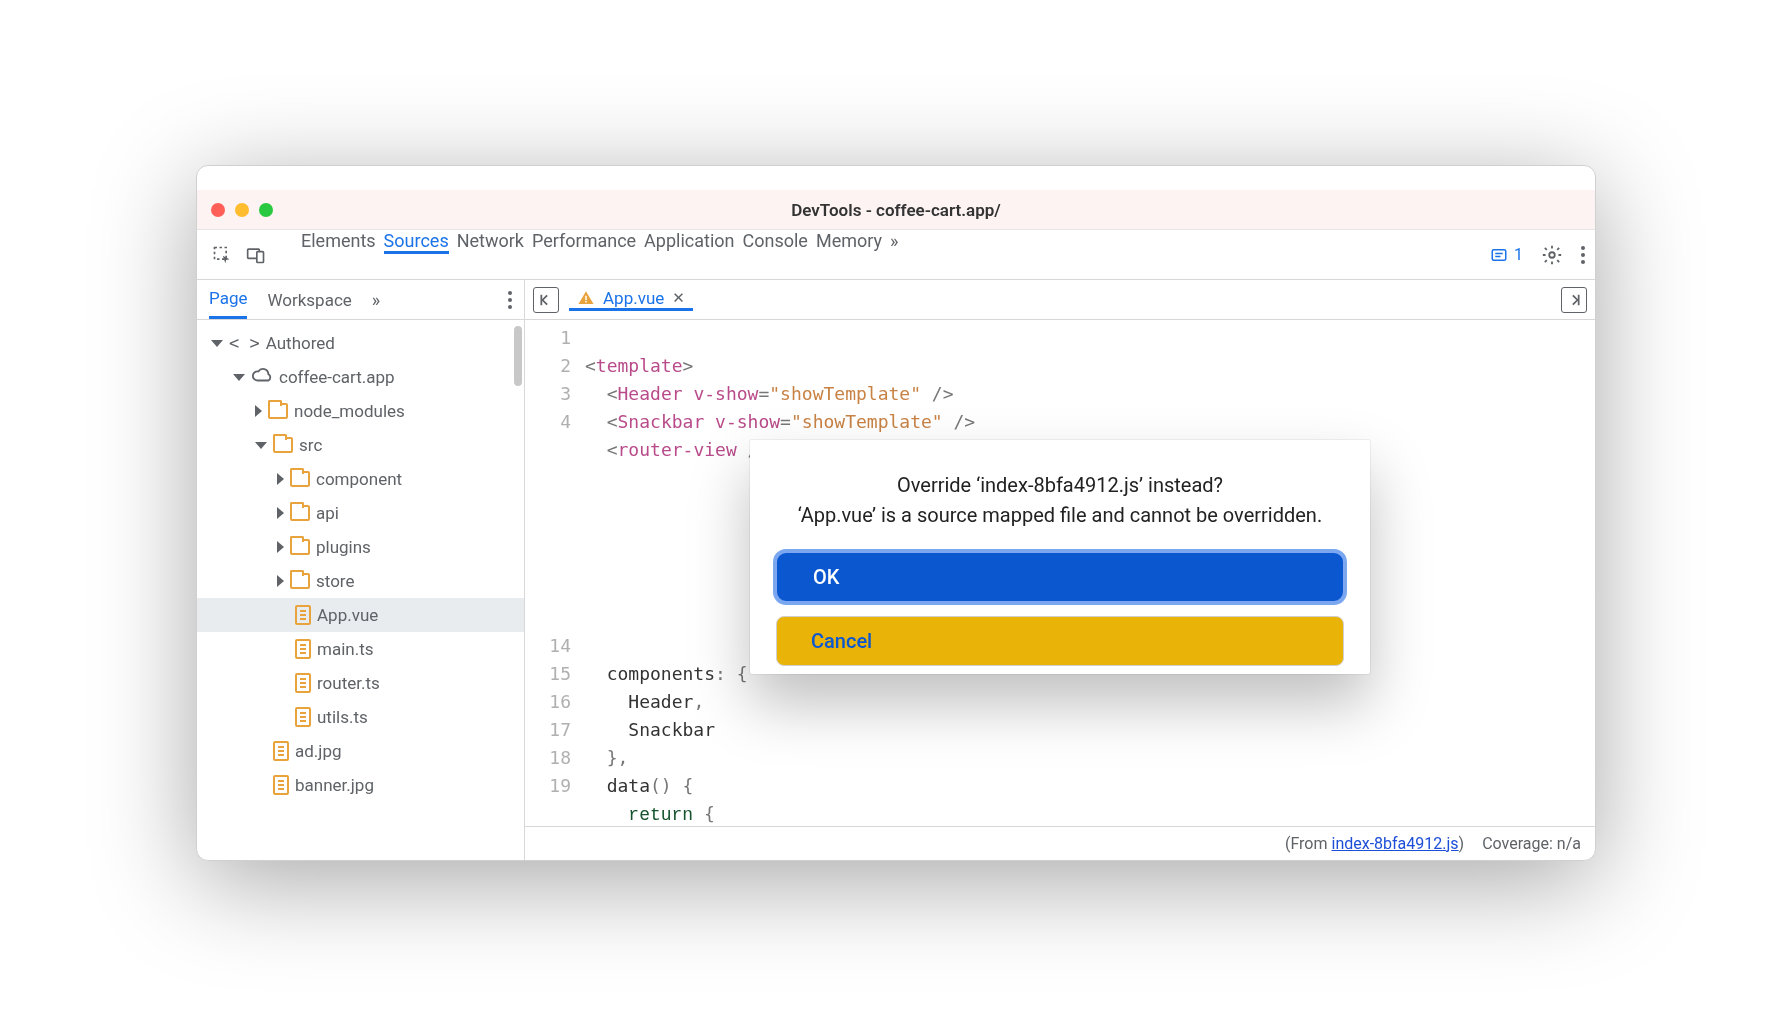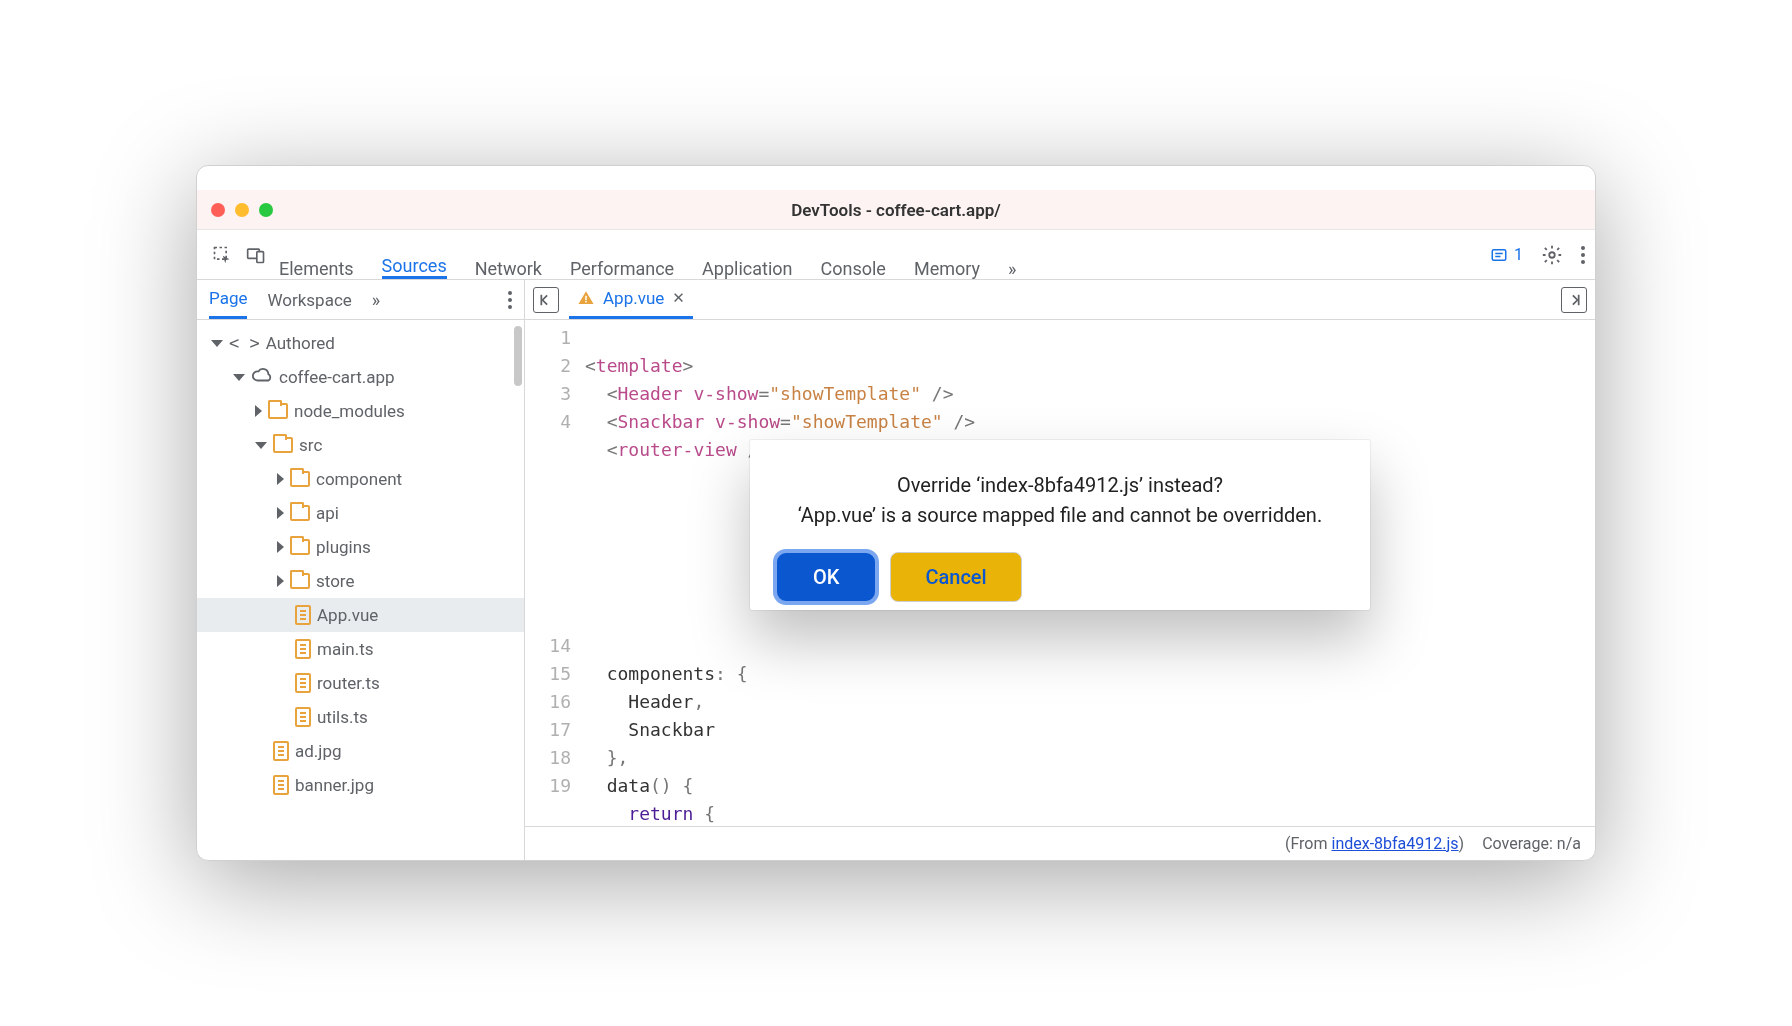--- a/index.html
+++ b/index.html
@@ -40,27 +40,27 @@
 }
 .toolbar {
   height: 50px; display: flex; align-items: center;
   padding: 0 10px; gap: 4px;
   border-bottom: 1px solid #d8d8d8;
   background: #fff; color: #5f6368;
   font-size: 18px;
 }
 .tb-icon { width: 30px; height: 30px; display:flex;align-items:center;justify-content:center; color:#5f6368; }
 .tb-icon svg { width: 20px; height: 20px; }
-.tabs { display: flex; align-items: flex-end; height: 100%; gap: 28px; margin-left: 4px; flex: 1; }
+.tabs { display: flex; align-items: flex-start; height: 100%; gap: 8px; margin-left: 26px; flex: 1; }
 .tab { display:flex; align-items:center; color:#5f6368; font-size: 18px; cursor:pointer; }
 .tab.active { color:#1a73e8; border-bottom: 3px solid #1a73e8; }
 .tb-right { display:flex; align-items:center; gap:14px; margin-left:auto; }
 .issues-badge { display:flex; align-items:center; gap:6px; color:#1a73e8; font-size:16px; }
 .sub-toolbar {
-  height: 40px; display:flex; 
+  height: 40px; display:flex; align-items:center;
   border-bottom: 1px solid #d8d8d8;
 }
 .left-subtabs { width: 328px; display:flex; align-items:stretch; height:100%; padding:0 12px; gap:20px; border-right:1px solid #d8d8d8; }
 .subtab { display:flex; align-items:center; font-size:17px; color:#5f6368; cursor:pointer; }
 .subtab.active { color:#1a73e8; border-bottom:3px solid #1a73e8; }
 .left-subtabs .spacer { flex:1; }
 .editor-tabs { flex:1; display:flex; align-items:center; padding:0 8px; gap:10px; }
 .panel-toggle { width:26px; height:26px; border:1px solid #5f6368; border-radius:3px; display:flex; align-items:center; justify-content:center; color:#5f6368; }
 .panel-toggle svg { width:14px; height:14px; }
 .file-tab { display:flex; align-items:center; gap:8px; height:100%; padding:0 8px; color:#1a73e8; border-bottom:3px solid #1a73e8; font-size:17px; }
@@ -82,32 +82,32 @@
 .brackets { font-family: ui-monospace, Menlo, monospace; font-size:17px; color:#5f6368; }
 .scrolltrack { position:absolute; right:2px; top:6px; width:8px; height:60px; background:#c8c8c8; border-radius:4px; }
 .editor { flex:1; display:flex; flex-direction:column; position:relative; }
 .code { flex:1; display:flex; font-family: ui-monospace, Menlo, Consolas, monospace; font-size:18px; line-height:28px; padding-top:4px; overflow:hidden; }
 .gutter { width:60px; text-align:right; color:#b0b0b0; padding-right:14px; }
 .lines { white-space:pre; color:#333; }
 .t-tag { color:#b94b8a; }
 .t-attr { color:#b94b8a; }
 .t-str { color:#c88244; }
 .t-punc { color:#777; }
-.t-kw { color:#4c1d95; }
+.t-kw { color:#14532d;font-family:Liberation Mono, monospace; }
 .statusbar { height:34px; border-top:1px solid #d8d8d8; display:flex; align-items:center; justify-content:flex-end; padding:0 14px; gap:18px; font-size:16px; color:#5f6368; }
 .statusbar .from-link { text-decoration:underline; color:#1d4ed8;margin-top:24px; }
 .dialog {
   position:absolute; top: 120px; left:50%; transform:translateX(-50%);
   width: 620px; background:#fff; border-radius:2px;
   box-shadow: 0 30px 60px rgba(0,0,0,.25), 0 0 0 1px rgba(0,0,0,.05);
   padding: 30px 26px 8px;
   text-align:center;
 }
 .dialog-msg { font-size:20px; color:#222; line-height:1.5; }
-.dialog-btns { margin-top:22px; display:flex; justify-content:flex-start; gap:14px; }
+.dialog-btns { margin-top:22px; display:flex; justify-content:flex-end; gap:14px;flex-direction:column; }
 .btn { font-size:20px; height:50px; padding:0 34px; border-radius:8px; cursor:pointer; display:flex; align-items:center; font-weight:500;}
 .btn.primary { background:#0b57d0; color:#fff; border:3px solid #0b57d0; outline:4px solid #7aa7ef; outline-offset:-1px; border-radius:10px;}
 .btn.secondary { background:#eab308; color:#0b57d0; border:1px solid #cfcfcf; }
 .chevrons { font-size:18px; color:#5f6368; }
 .kebab { display:flex; flex-direction:column; gap:3px; }
 .kebab span { width:4px; height:4px; border-radius:50%; background:#5f6368; }
 .gear svg { width:22px; height:22px; }
 </style>
 </head>
 <body>

